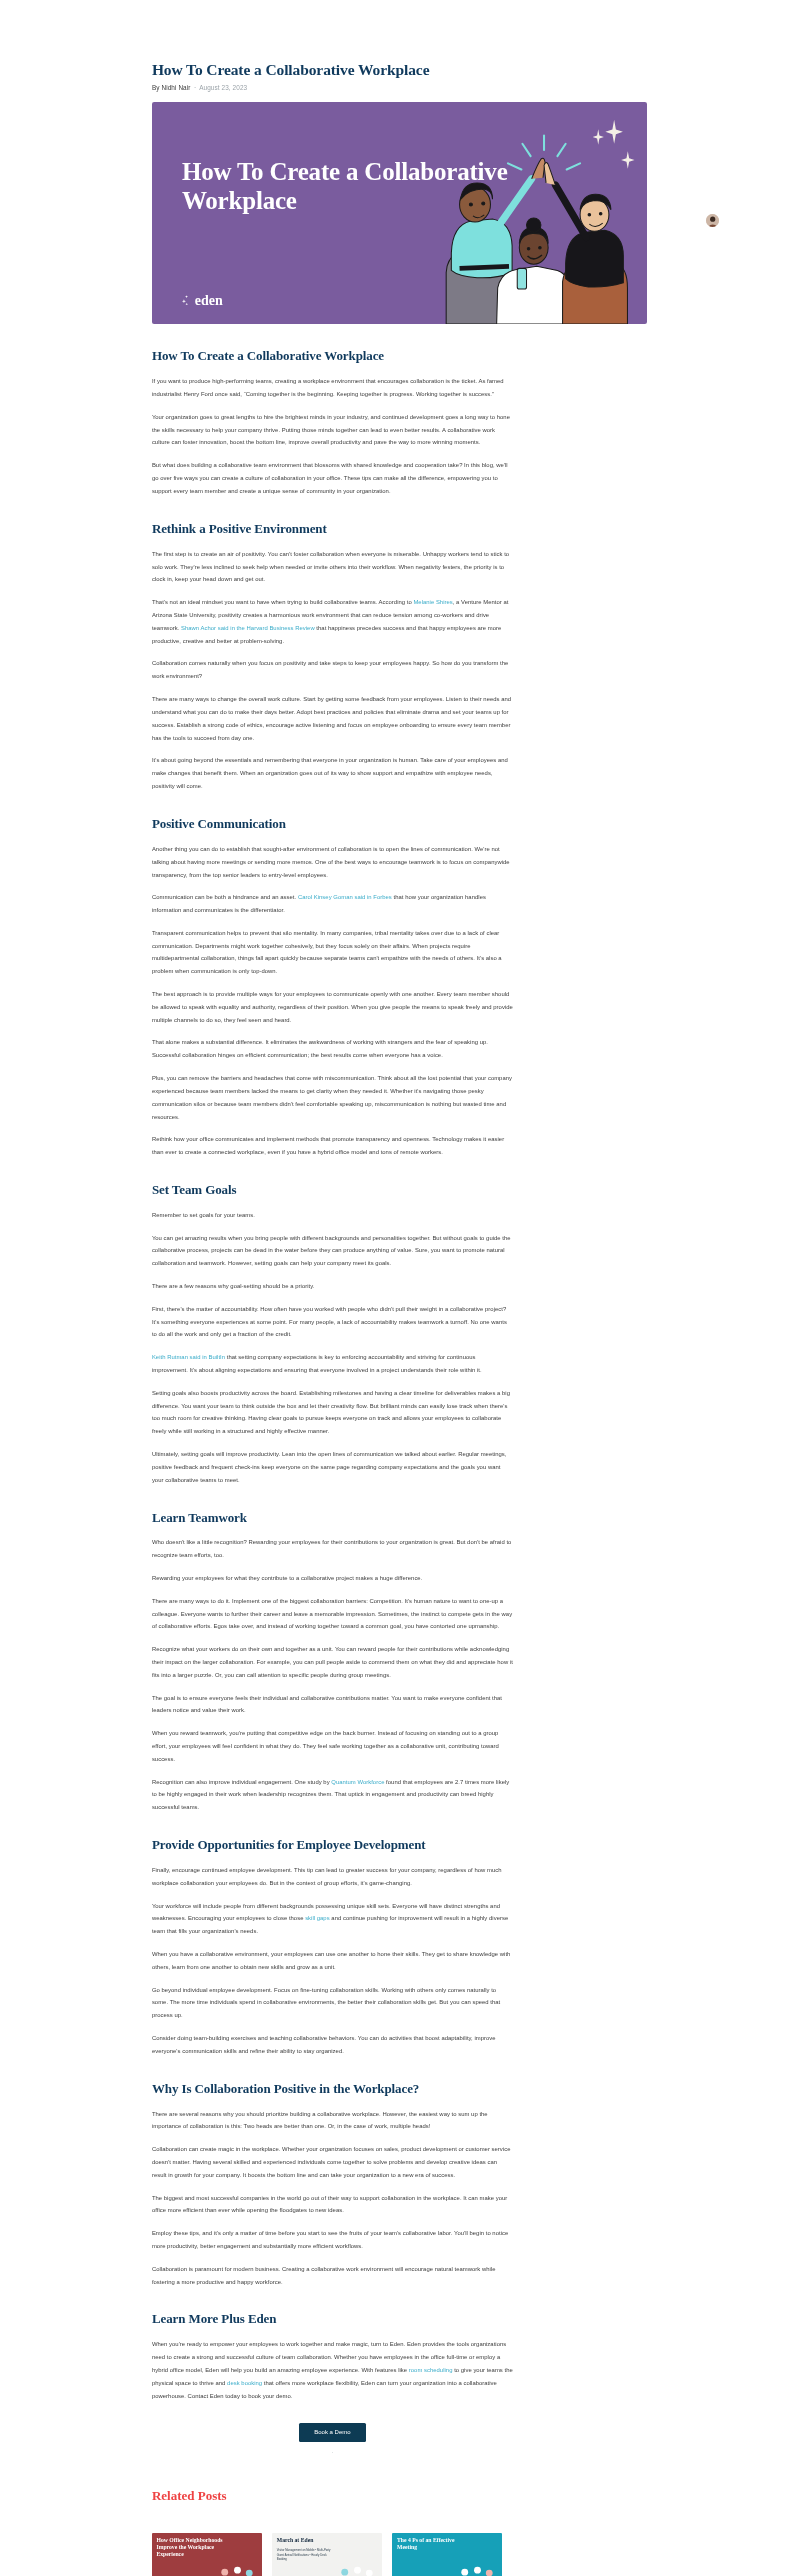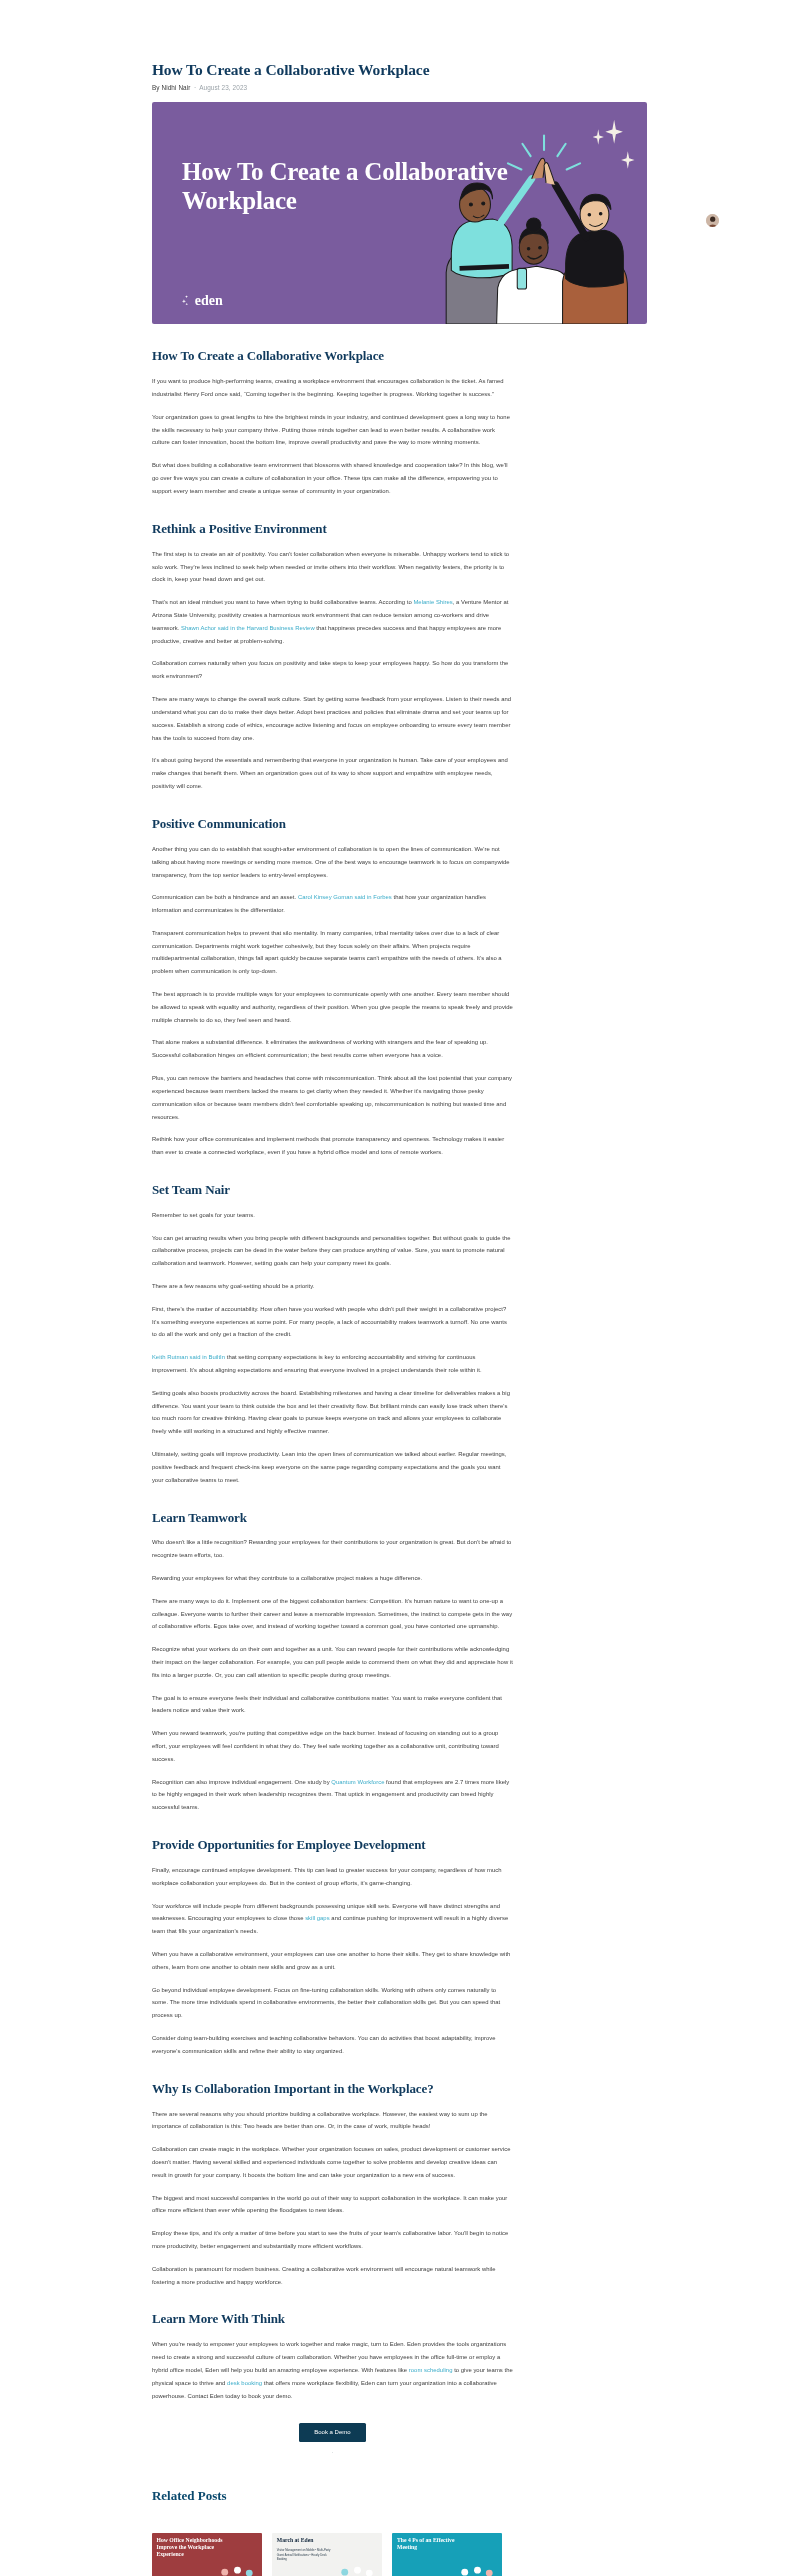--- a/index.html
+++ b/index.html
@@ -105,21 +105,21 @@
     border:none; border-radius:1.5px;
     cursor:pointer;
     font-family:"Liberation Sans", sans-serif;
   }
   .anchor-dot { width:361px; text-align:center; margin-top:7.2px; color:#9aa2a8; font-size:5.7px; }
 
   
   .related { width:515px; margin:33px auto 0; padding-left:12.4px; }
   h2.related-title {
     font-family:"Liberation Serif", serif;
-    font-weight:700; font-size:13px; color:#0c4a6e;
+    font-weight:700; font-size:13px; color:#ef4444;
     margin:0 0 29px 0;
   }
   .cards { display:flex; gap:10.3px; }
   .card { width:110px; }
   .card-img {
     width:110px; height:62px;
     border-radius:1px;
     position:relative; overflow:hidden;
     font-family:"Liberation Serif", serif;
   }
@@ -247,21 +247,21 @@
         <p class="para">There are many ways to change the overall work culture. Start by getting some feedback from your employees. Listen to their needs and understand what you can do to make their days better. Adopt best practices and policies that eliminate drama and set your teams up for success. Establish a strong code of ethics, encourage active listening and focus on employee onboarding to ensure every team member has the tools to succeed from day one.</p>
         <p class="para">It's about going beyond the essentials and remembering that everyone in your organization is human. Take care of your employees and make changes that benefit them. When an organization goes out of its way to show support and empathize with employee needs, positivity will come.</p>
         <h2 class="sec">Positive Communication</h2>
         <p class="para">Another thing you can do to establish that sought-after environment of collaboration is to open the lines of communication. We're not talking about having more meetings or sending more memos. One of the best ways to encourage teamwork is to focus on companywide transparency, from the top senior leaders to entry-level employees.</p>
         <p class="para">Communication can be both a hindrance and an asset. <a class="lnk" href="#">Carol Kinsey Goman said in Forbes</a> that how your organization handles information and communicates is the differentiator.</p>
         <p class="para">Transparent communication helps to prevent that silo mentality. In many companies, tribal mentality takes over due to a lack of clear communication. Departments might work together cohesively, but they focus solely on their affairs. When projects require multidepartmental collaboration, things fall apart quickly because separate teams can't empathize with the needs of others. It's also a problem when communication is only top-down.</p>
         <p class="para">The best approach is to provide multiple ways for your employees to communicate openly with one another. Every team member should be allowed to speak with equality and authority, regardless of their position. When you give people the means to speak freely and provide multiple channels to do so, they feel seen and heard.</p>
         <p class="para">That alone makes a substantial difference. It eliminates the awkwardness of working with strangers and the fear of speaking up. Successful collaboration hinges on efficient communication; the best results come when everyone has a voice.</p>
         <p class="para">Plus, you can remove the barriers and headaches that come with miscommunication. Think about all the lost potential that your company experienced because team members lacked the means to get clarity when they needed it. Whether it's navigating those pesky communication silos or because team members didn't feel comfortable speaking up, miscommunication is nothing but wasted time and resources.</p>
         <p class="para">Rethink how your office communicates and implement methods that promote transparency and openness. Technology makes it easier than ever to create a connected workplace, even if you have a hybrid office model and tons of remote workers.</p>
-        <h2 class="sec">Set Team Nair</h2>
+        <h2 class="sec">Set Team Goals</h2>
         <p class="para">Remember to set goals for your teams.</p>
         <p class="para">You can get amazing results when you bring people with different backgrounds and personalities together. But without goals to guide the collaborative process, projects can be dead in the water before they can produce anything of value. Sure, you want to promote natural collaboration and teamwork. However, setting goals can help your company meet its goals.</p>
         <p class="para">There are a few reasons why goal-setting should be a priority.</p>
         <p class="para">First, there's the matter of accountability. How often have you worked with people who didn't pull their weight in a collaborative project? It's something everyone experiences at some point. For many people, a lack of accountability makes teamwork a turnoff. No one wants to do all the work and only get a fraction of the credit.</p>
         <p class="para"><a class="lnk" href="#">Keith Rutman said in BuiltIn</a> that setting company expectations is key to enforcing accountability and striving for continuous improvement. It's about aligning expectations and ensuring that everyone involved in a project understands their role within it.</p>
         <p class="para">Setting goals also boosts productivity across the board. Establishing milestones and having a clear timeline for deliverables makes a big difference. You want your team to think outside the box and let their creativity flow. But brilliant minds can easily lose track when there's too much room for creative thinking. Having clear goals to pursue keeps everyone on track and allows your employees to collaborate freely while still working in a structured and highly effective manner.</p>
         <p class="para">Ultimately, setting goals will improve productivity. Lean into the open lines of communication we talked about earlier. Regular meetings, positive feedback and frequent check-ins keep everyone on the same page regarding company expectations and the goals you want your collaborative teams to meet.</p>
         <h2 class="sec">Learn Teamwork</h2>
         <p class="para">Who doesn't like a little recognition? Rewarding your employees for their contributions to your organization is great. But don't be afraid to recognize team efforts, too.</p>
         <p class="para">Rewarding your employees for what they contribute to a collaborative project makes a huge difference.</p>
@@ -269,27 +269,27 @@
         <p class="para">Recognize what your workers do on their own and together as a unit. You can reward people for their contributions while acknowledging their impact on the larger collaboration. For example, you can pull people aside to commend them on what they did and appreciate how it fits into a larger puzzle. Or, you can call attention to specific people during group meetings.</p>
         <p class="para">The goal is to ensure everyone feels their individual and collaborative contributions matter. You want to make everyone confident that leaders notice and value their work.</p>
         <p class="para">When you reward teamwork, you're putting that competitive edge on the back burner. Instead of focusing on standing out to a group effort, your employees will feel confident in what they do. They feel safe working together as a collaborative unit, contributing toward success.</p>
         <p class="para">Recognition can also improve individual engagement. One study by <a class="lnk" href="#">Quantum Workforce</a> found that employees are 2.7 times more likely to be highly engaged in their work when leadership recognizes them. That uptick in engagement and productivity can breed highly successful teams.</p>
         <h2 class="sec">Provide Opportunities for Employee Development</h2>
         <p class="para">Finally, encourage continued employee development. This tip can lead to greater success for your company, regardless of how much workplace collaboration your employees do. But in the context of group efforts, it's game-changing.</p>
         <p class="para">Your workforce will include people from different backgrounds possessing unique skill sets. Everyone will have distinct strengths and weaknesses. Encouraging your employees to close those <a class="lnk" href="#">skill gaps</a> and continue pushing for improvement will result in a highly diverse team that fills your organization's needs.</p>
         <p class="para">When you have a collaborative environment, your employees can use one another to hone their skills. They get to share knowledge with others, learn from one another to obtain new skills and grow as a unit.</p>
         <p class="para">Go beyond individual employee development. Focus on fine-tuning collaboration skills. Working with others only comes naturally to some. The more time individuals spend in collaborative environments, the better their collaboration skills get. But you can speed that process up.</p>
         <p class="para">Consider doing team-building exercises and teaching collaborative behaviors. You can do activities that boost adaptability, improve everyone's communication skills and refine their ability to stay organized.</p>
-        <h2 class="sec">Why Is Collaboration Important in the Workplace?</h2>
+        <h2 class="sec">Why Is Collaboration Positive in the Workplace?</h2>
         <p class="para">There are several reasons why you should prioritize building a collaborative workplace. However, the easiest way to sum up the importance of collaboration is this: Two heads are better than one. Or, in the case of work, multiple heads!</p>
         <p class="para">Collaboration can create magic in the workplace. Whether your organization focuses on sales, product development or customer service doesn't matter. Having several skilled and experienced individuals come together to solve problems and develop creative ideas can result in growth for your company. It boosts the bottom line and can take your organization to a new era of success.</p>
         <p class="para">The biggest and most successful companies in the world go out of their way to support collaboration in the workplace. It can make your office more efficient than ever while opening the floodgates to new ideas.</p>
         <p class="para">Employ these tips, and it's only a matter of time before you start to see the fruits of your team's collaborative labor. You'll begin to notice more productivity, better engagement and substantially more efficient workflows.</p>
         <p class="para">Collaboration is paramount for modern business. Creating a collaborative work environment will encourage natural teamwork while fostering a more productive and happy workforce.</p>
-        <h2 class="sec">Learn More With Think</h2>
+        <h2 class="sec">Learn More Plus Eden</h2>
         <p class="para">When you're ready to empower your employees to work together and make magic, turn to Eden. Eden provides the tools organizations need to create a strong and successful culture of team collaboration. Whether you have employees in the office full-time or employ a hybrid office model, Eden will help you build an amazing employee experience. With features like <a class="lnk" href="#">room scheduling</a> to give your teams the physical space to thrive and <a class="lnk" href="#">desk booking</a> that offers more workplace flexibility, Eden can turn your organization into a collaborative powerhouse. Contact Eden today to book your demo.</p>
       </div>
 
     <div class="cta-row">
       <button class="btn-demo">Book a Demo</button>
     </div>
     <div class="anchor-dot">·</div>
   </main>
 
   <section class="related">

